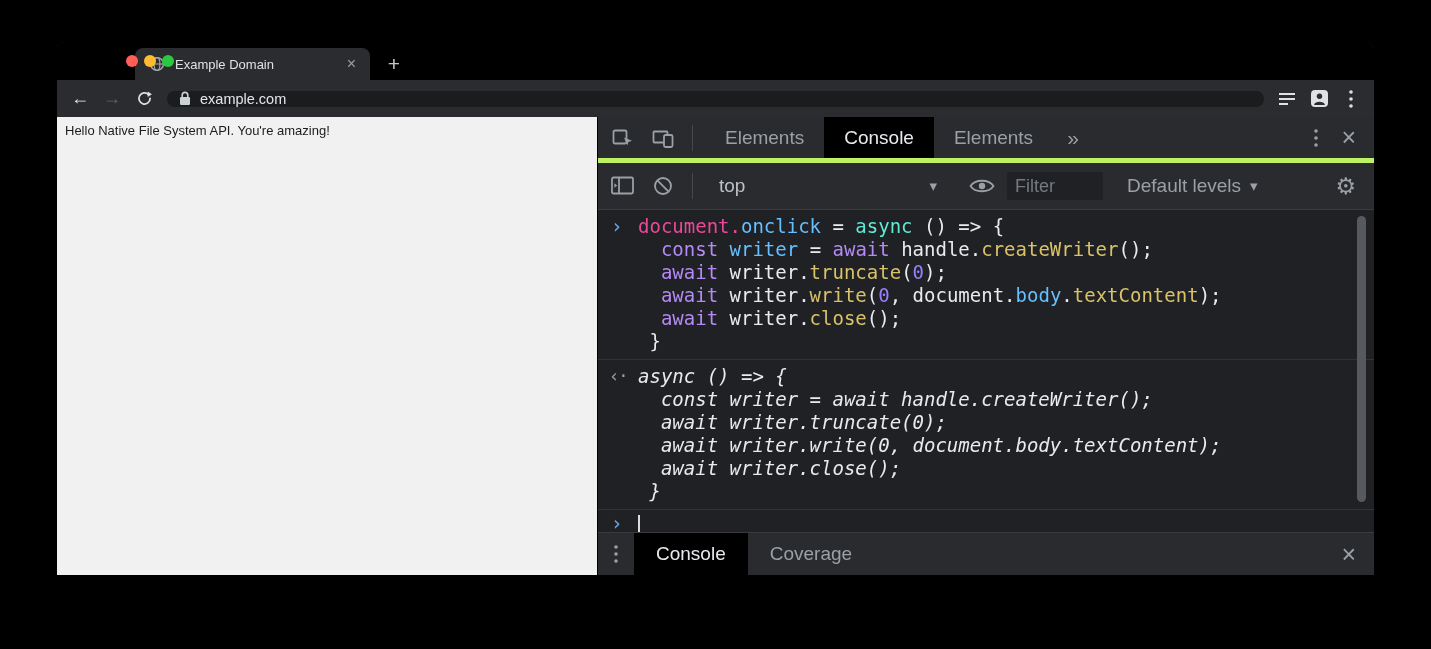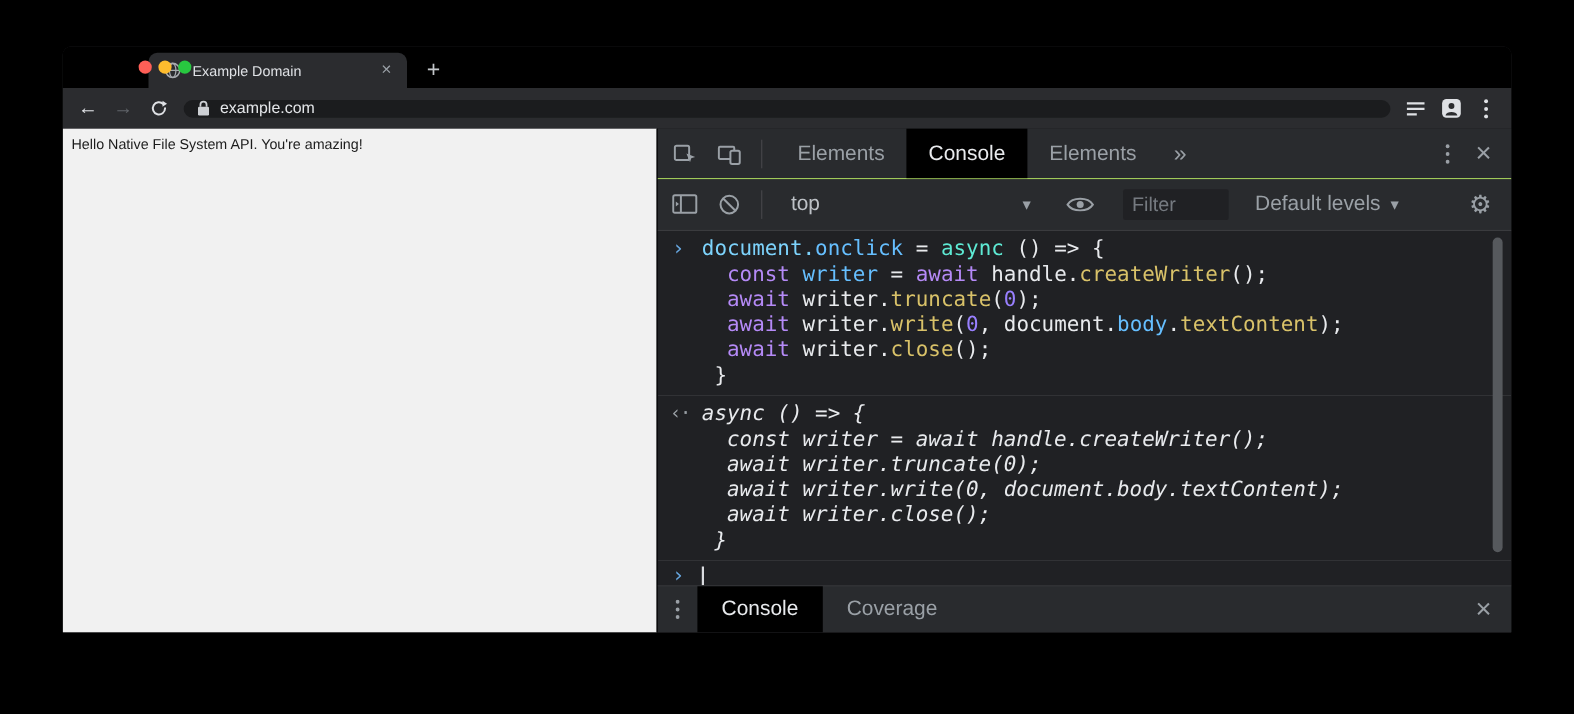--- a/index.html
+++ b/index.html
@@ -35,39 +35,39 @@
   .tbicon { width: 30px; height: 30px; display: flex; align-items: center; justify-content: center; color: #dfe1e5; }
 
   
   .content { flex: 1; display: flex; min-height: 0; }
   .page { width: 540px; flex: none; background: #f1f1f1; padding: 5px 8px; }
   .page-text { font-size: 13px; color: #1c1c1c; line-height: 18px; }
 
   
   .devtools { flex: 1; min-width: 0; display: flex; flex-direction: column; background: #202124;
               border-left: 1px solid #000; }
-  .dt-tabbar { height: 46px; flex: none; background: #292b2e; border-bottom: 1px solid #bef264;
+  .dt-tabbar { height: 46px; flex: none; background: #292b2e; border-bottom: 5px solid #bef264;
                display: flex; align-items: stretch; padding-left: 10px; }
   .dt-iconbtn { width: 30px; height: 30px; align-self: center; display: flex; align-items: center;
                 justify-content: center; margin-right: 10px; }
   .dt-sep { width: 1px; height: 26px; background: #47484b; align-self: center; margin: 0 12px 0 4px; }
   .dt-tab { display: flex; align-items: center; padding: 0 20px; font-size: 19px; color: #9aa0a6; white-space: nowrap; }
   .dt-tab.active { background: #000; color: #e8eaed; }
   .dt-more { display: flex; align-items: center; padding: 0 14px; color: #9aa0a6; font-size: 21px; }
   .dt-spacer { flex: 1; }
   .kebab { color: #9aa0a6; display: flex; align-items: center; justify-content: center; width: 30px; align-self: center; }
   .dt-close { display: flex; align-items: center; padding: 0 18px 0 10px; color: #9aa0a6; font-size: 25px; line-height: 1; }
 
   .dt-toolbar { height: 47px; flex: none; background: #292b2e; border-bottom: 1px solid #3a3b3e;
                 display: flex; align-items: center; padding-left: 10px; }
   .ctx-select { width: 238px; display: flex; align-items: center; justify-content: space-between;
                 padding: 0 10px; margin-left: 4px; font-size: 19px; color: #bdc1c6; }
   .caret-glyph { color: #9aa0a6; font-size: 15px; }
   .eye-btn { margin-left: 22px; display: flex; align-items: center; }
-  .filter-input { margin-left: 26px; width: 96px; height: 28px; background: #202124; border: none;
+  .filter-input { margin-left: 12px; width: 96px; height: 28px; background: #202124; border: none;
                   border-radius: 2px; color: #86efac; font-size: 18px; padding: 0 8px;
                   font-family: "Liberation Sans", sans-serif; outline: none; }
   .filter-input::placeholder { color: #757a80; }
   .levels { margin-left: 24px; display: flex; align-items: center; gap: 9px; font-size: 19px; color: #9aa0a6; white-space: nowrap; }
   .gear { color: #9aa0a6; font-size: 23px; padding: 0 18px 0 10px; }
 
   
   .dt-console { flex: 1; position: relative; min-height: 0; overflow: hidden;
                 font-family: "DejaVu Sans Mono", monospace; font-size: 19px;
                 display: flex; flex-direction: column; background: #202124; }
@@ -228,21 +228,21 @@
         </div>
         <div class="dt-spacer"></div>
         <div class="gear">⚙</div>
       </div>
 
       <div class="dt-console">
         <div id="console-messages">
             <div class="console-msg">
               <span class="msg-prompt command">›</span>
               <div class="msg-lines">
-                <div class="code-line"><span style="color: #7dd3fc;">document.</span><span style="color: rgb(102, 191, 255); margin-top: 36px;">onclick</span><span style="color: rgb(232, 234, 237);"> = </span><span style="color: #5eead4;">async</span><span style="color: rgb(232, 234, 237);"> () =&gt; {</span></div>
+                <div class="code-line"><span style="color: #ec4899;">document.</span><span style="color: rgb(102, 191, 255); margin-top: 36px;">onclick</span><span style="color: rgb(232, 234, 237);"> = </span><span style="color: #5eead4;">async</span><span style="color: rgb(232, 234, 237);"> () =&gt; {</span></div>
                 <div class="code-line"><span style="color: rgb(232, 234, 237);">  </span><span style="color: rgb(181, 138, 247);">const</span><span style="color: rgb(232, 234, 237);"> </span><span style="color: rgb(102, 191, 255);">writer</span><span style="color: rgb(232, 234, 237);"> = </span><span style="color: rgb(181, 138, 247);">await</span><span style="color: rgb(232, 234, 237);"> handle.</span><span style="color: rgb(217, 194, 105);">createWriter</span><span style="color: rgb(232, 234, 237);">();</span></div>
                 <div class="code-line"><span style="color: rgb(232, 234, 237);">  </span><span style="color: rgb(181, 138, 247);">await</span><span style="color: rgb(232, 234, 237);"> writer.</span><span style="color: rgb(217, 194, 105);">truncate</span><span style="color: rgb(232, 234, 237);">(</span><span style="color: rgb(153, 128, 255);">0</span><span style="color: rgb(232, 234, 237);">);</span></div>
                 <div class="code-line"><span style="color: rgb(232, 234, 237);">  </span><span style="color: rgb(181, 138, 247);">await</span><span style="color: rgb(232, 234, 237);"> writer.</span><span style="color: rgb(217, 194, 105);">write</span><span style="color: rgb(232, 234, 237);">(</span><span style="color: rgb(153, 128, 255);">0</span><span style="color: rgb(232, 234, 237);">, document.</span><span style="color: rgb(102, 191, 255);">body</span><span style="color: rgb(232, 234, 237);">.</span><span style="color: rgb(217, 194, 105);">textContent</span><span style="color: rgb(232, 234, 237);">);</span></div>
                 <div class="code-line"><span style="color: rgb(232, 234, 237);">  </span><span style="color: rgb(181, 138, 247);">await</span><span style="color: rgb(232, 234, 237);"> writer.</span><span style="color: rgb(217, 194, 105);">close</span><span style="color: rgb(232, 234, 237);">();</span></div>
                 <div class="code-line"><span style="color: rgb(232, 234, 237);"> }</span></div>
               </div>
             </div>
             <div class="console-msg">
               <span class="msg-prompt result">‹·</span>
               <div class="msg-lines">

